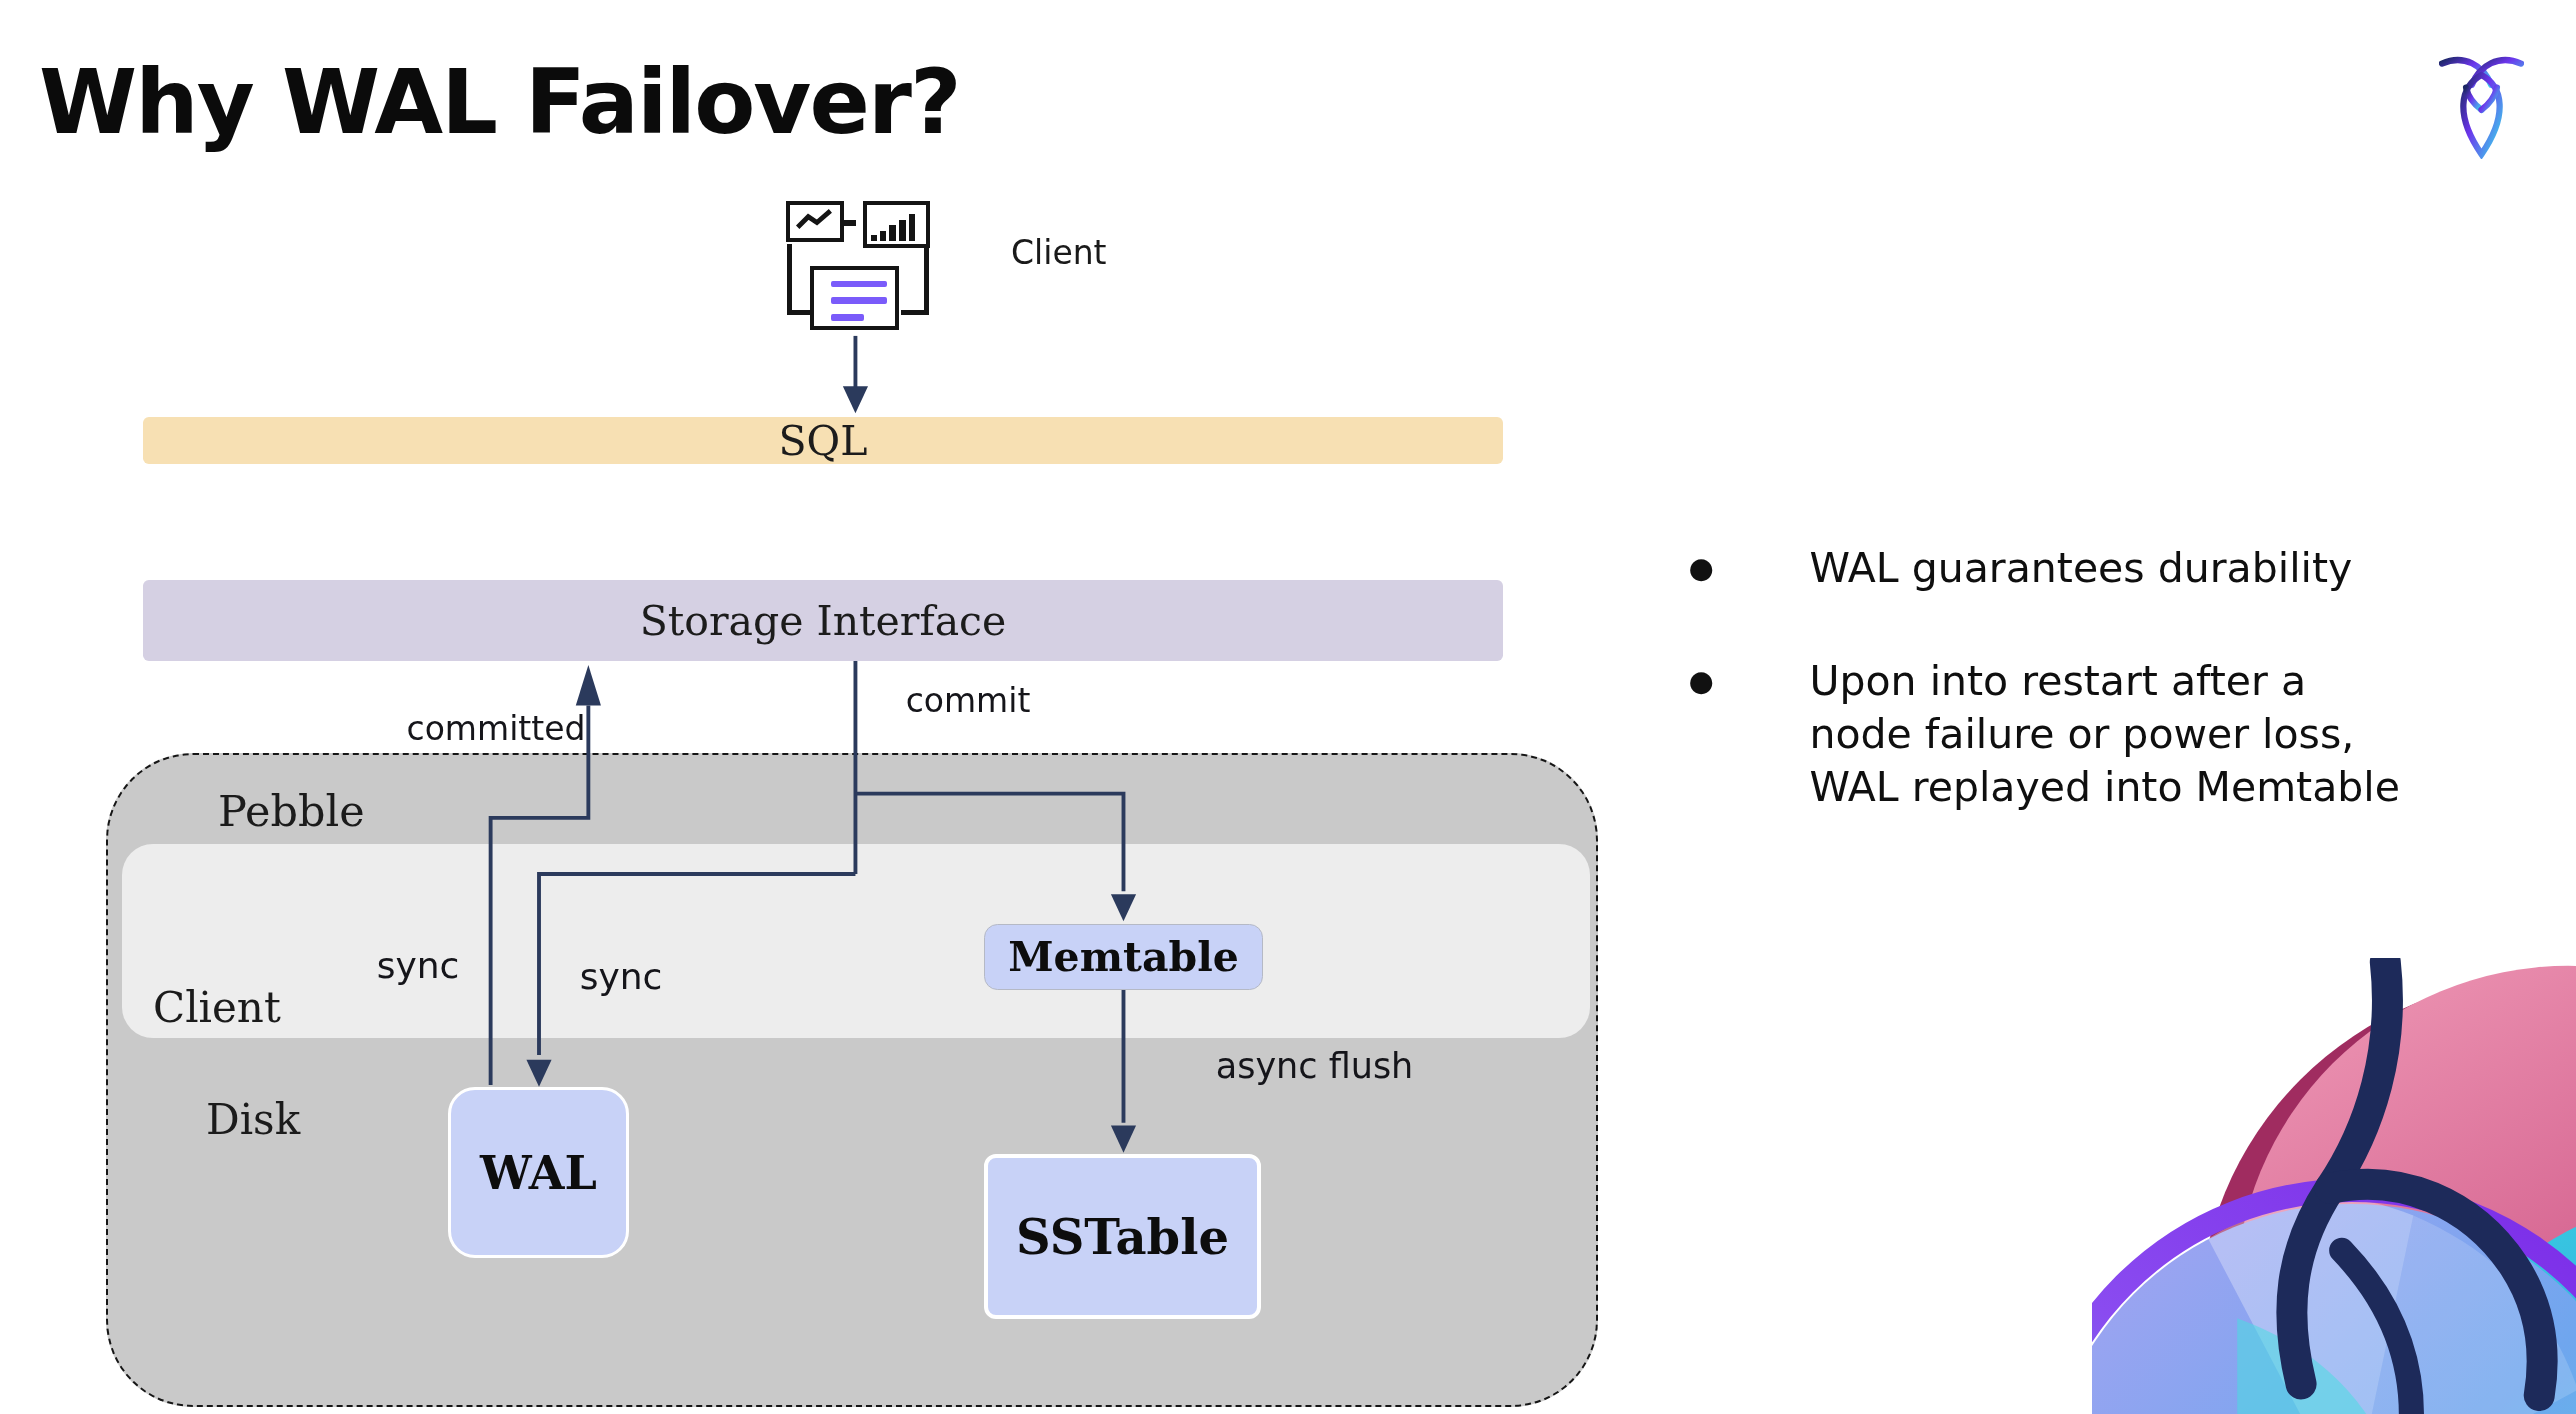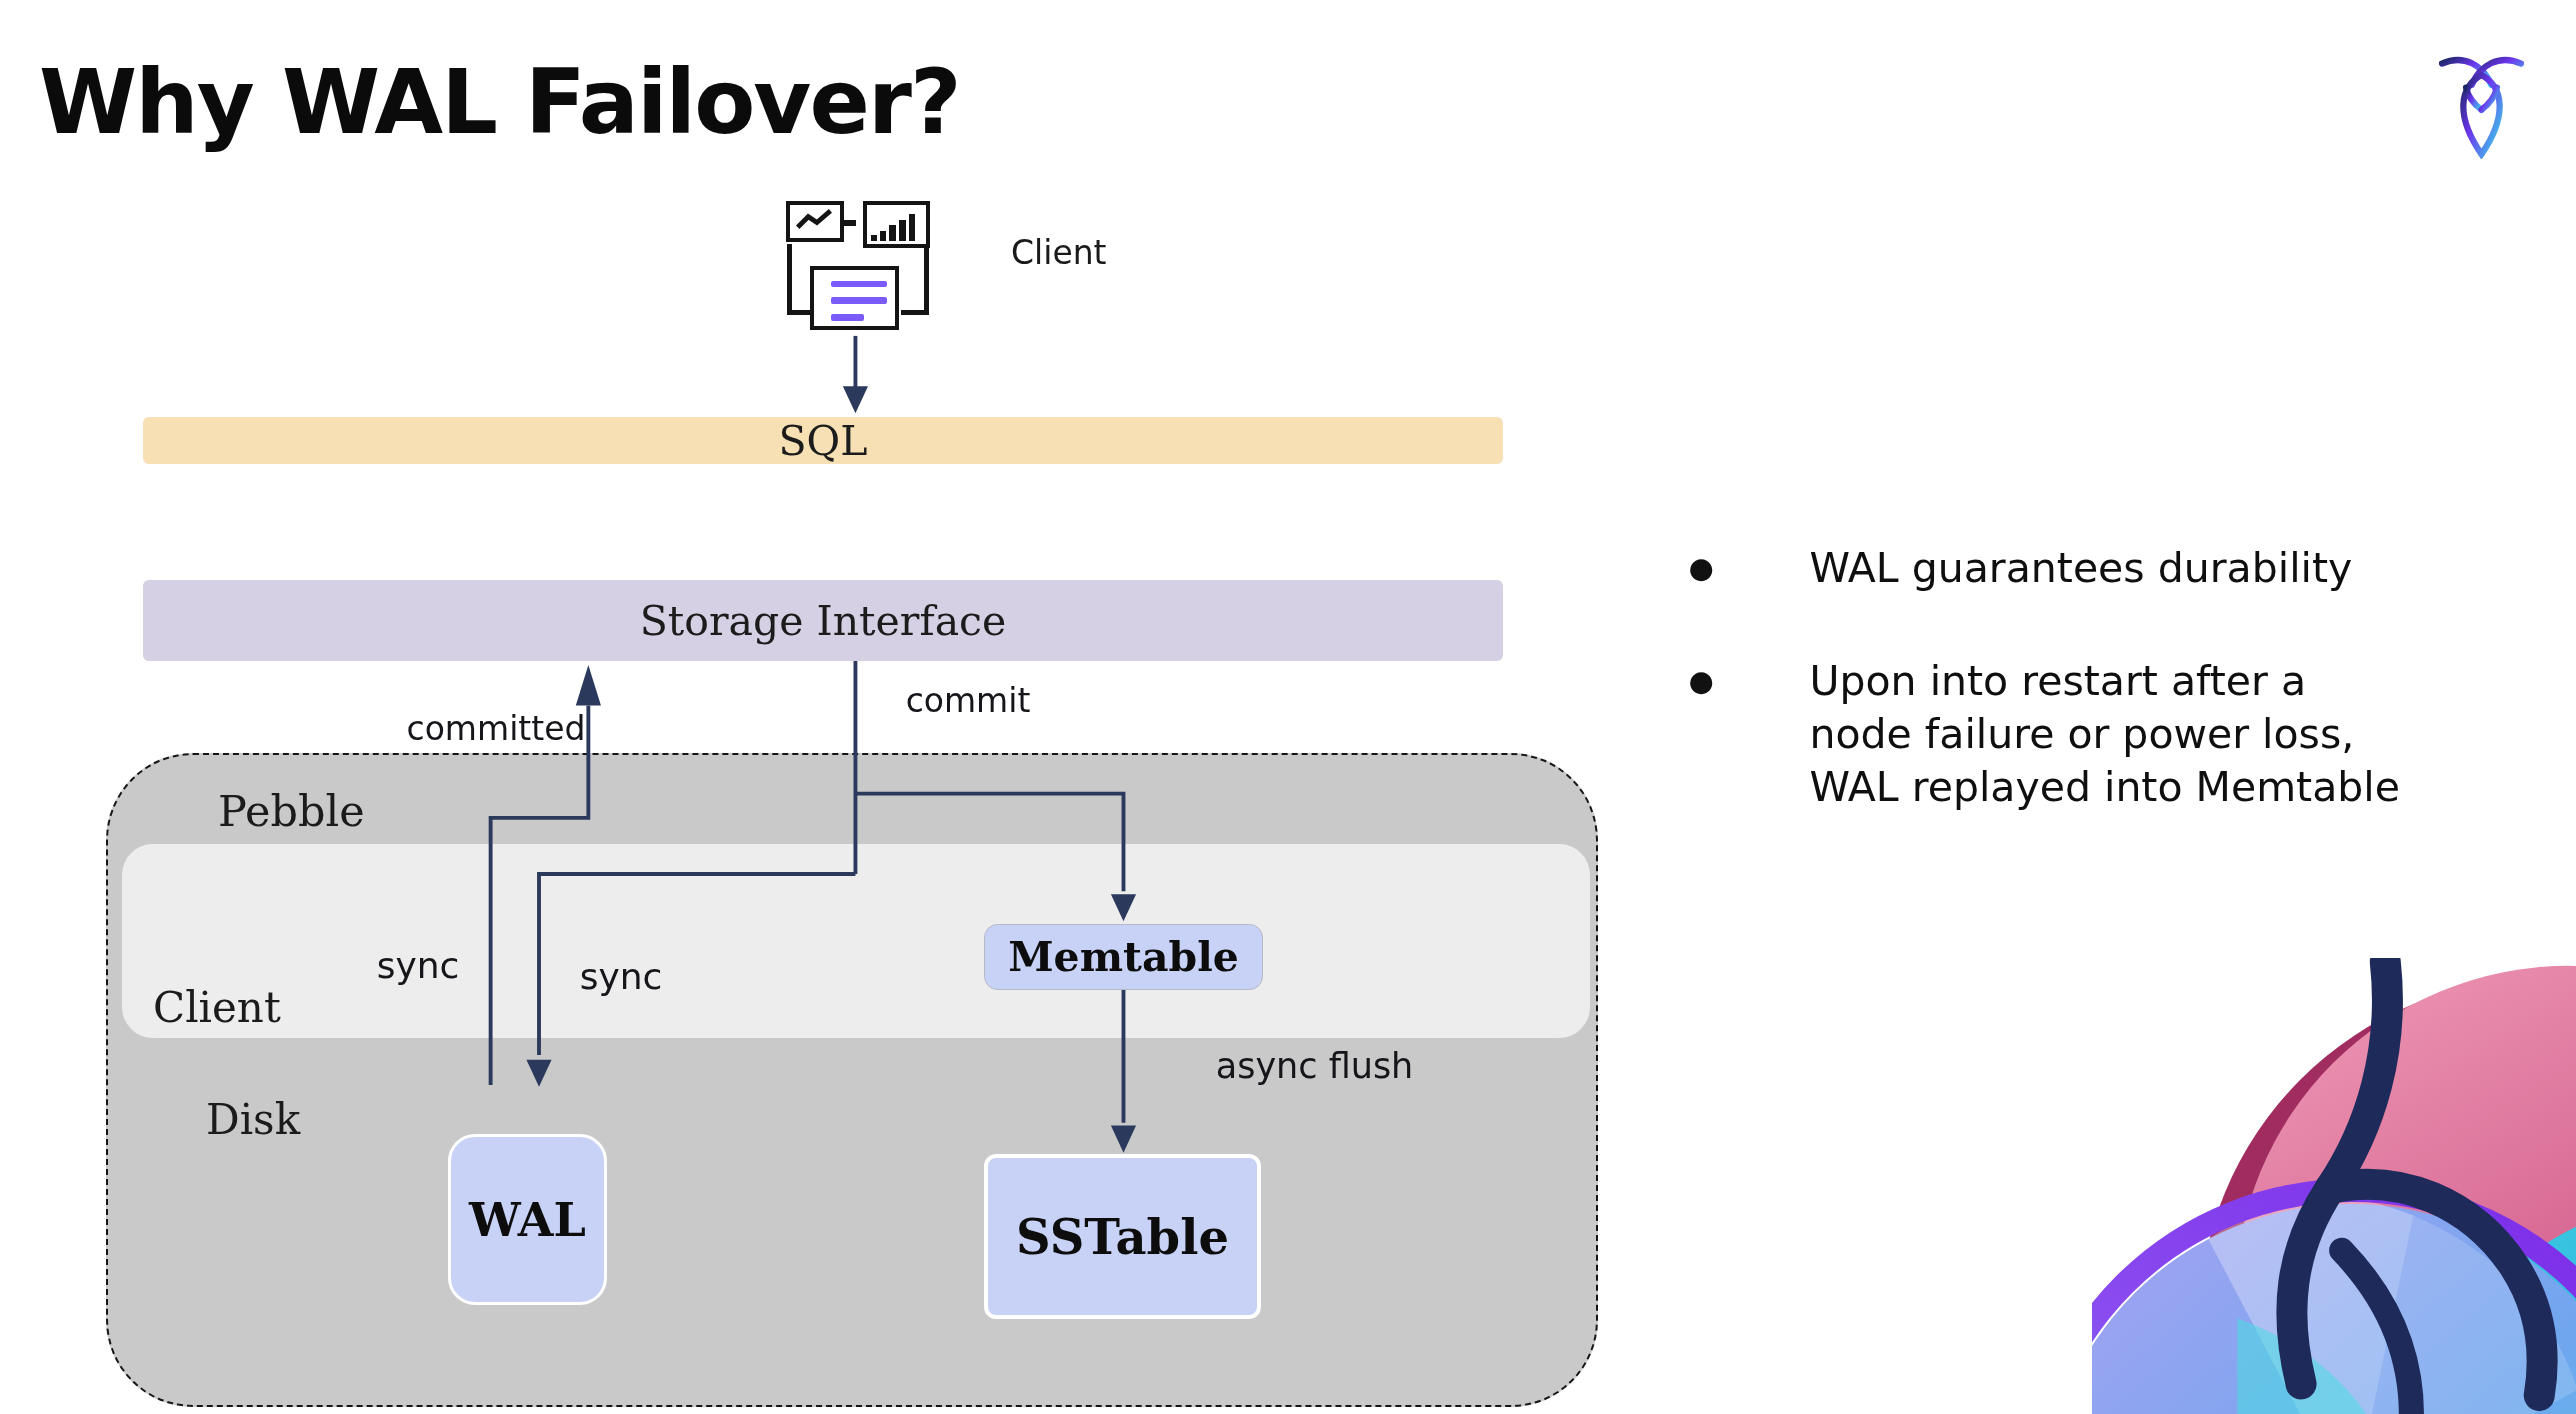--- a/index.html
+++ b/index.html
@@ -44,21 +44,21 @@
           border:2.9px dashed #151515;border-radius:87px;box-sizing:border-box;}
   .memband{left:122px;top:844px;width:1468px;height:194px;background:#EDEDED;border-radius:31px;}
   .seriflab{font-family:"DejaVu Serif","Liberation Serif",serif;font-size:43px;color:#1b1b1b;}
   .lab-pebble{left:218px;top:786px;}
   .lab-memory{left:153px;top:983px;font-size:42px;}
   .lab-disk{left:206px;top:1095px;font-size:42px;}
 
   
   .bluebox{background:#C8D2F7;display:flex;align-items:center;justify-content:center;
            font-family:"DejaVu Serif","Liberation Serif",serif;font-weight:bold;color:#0d0d0d;}
-  .box-wal{left:448px;top:1134px;width:159px;height:171px;border:3.9px solid #ffffff;border-radius:27px;font-size:46px;box-sizing:border-box;}
+  .box-wal{left:448px;top:1087px;width:181px;height:171px;border:3.9px solid #ffffff;border-radius:27px;font-size:46px;box-sizing:border-box;}
   .box-memtable{left:984px;top:924px;width:279px;height:66px;border:1.9px solid #b5b9c5;border-radius:13.5px;font-size:41px;box-sizing:border-box;}
   .box-sstable{left:984px;top:1154px;width:277px;height:165px;border:4.8px solid #ffffff;border-radius:12px;font-size:48px;box-sizing:border-box;}
 
   
   .arrows{left:0;top:0;pointer-events:none;z-index:9;}
 
   
   .bullets{left:1674px;top:542px;width:832px;}
   .bullet{display:flex;margin-bottom:60px;}
   .bullet .dotg{flex:0 0 121px;padding-left:14.5px;font-size:29px;line-height:53px;}

